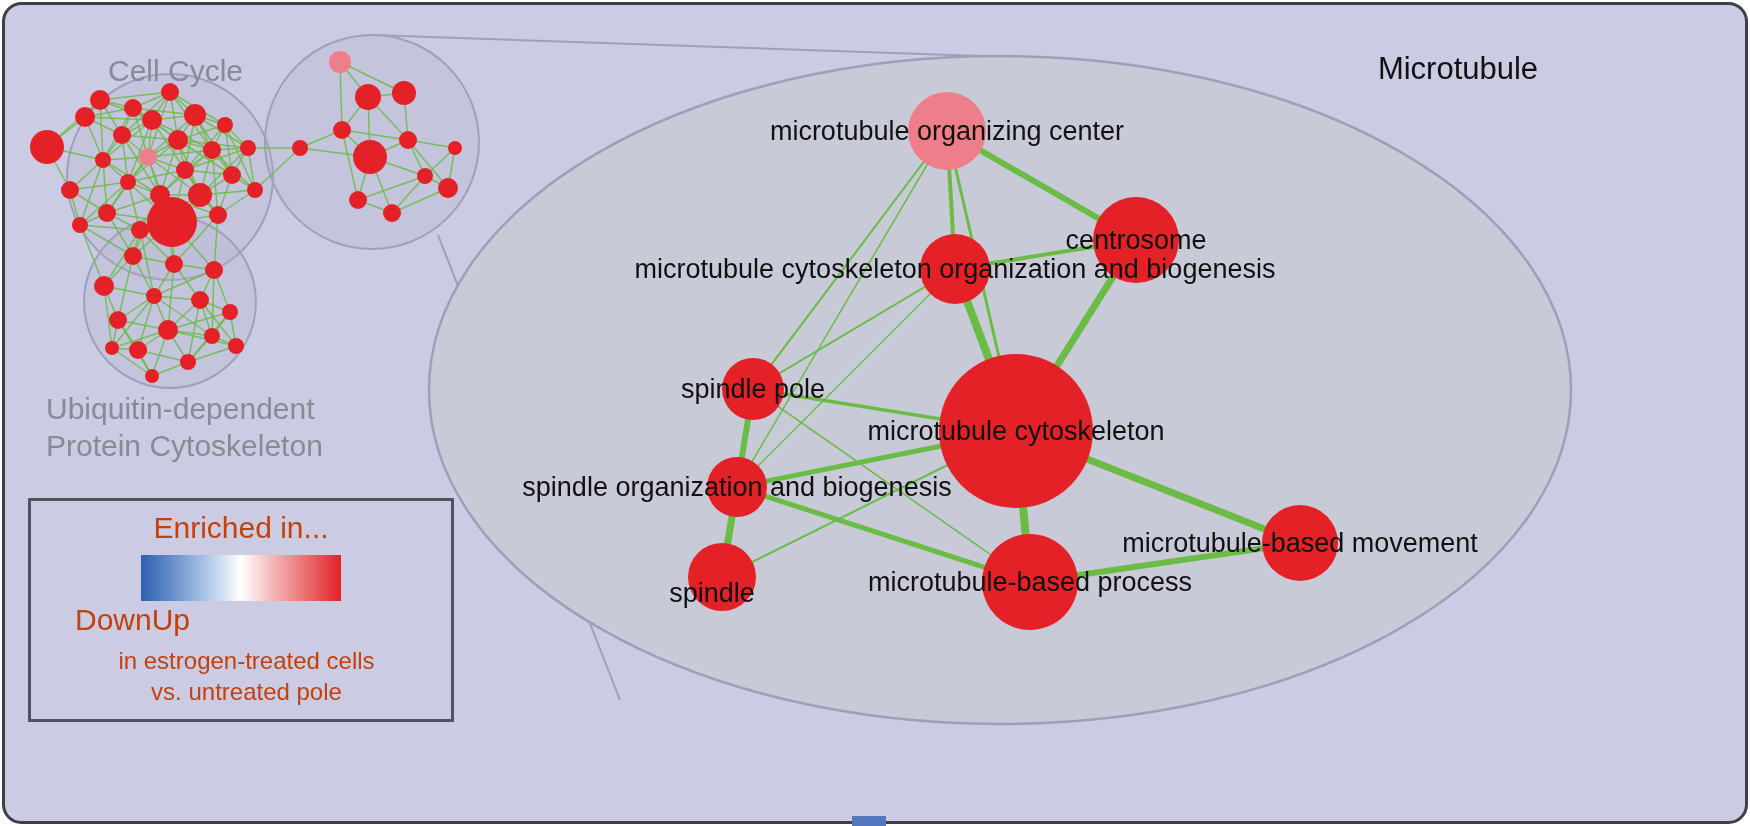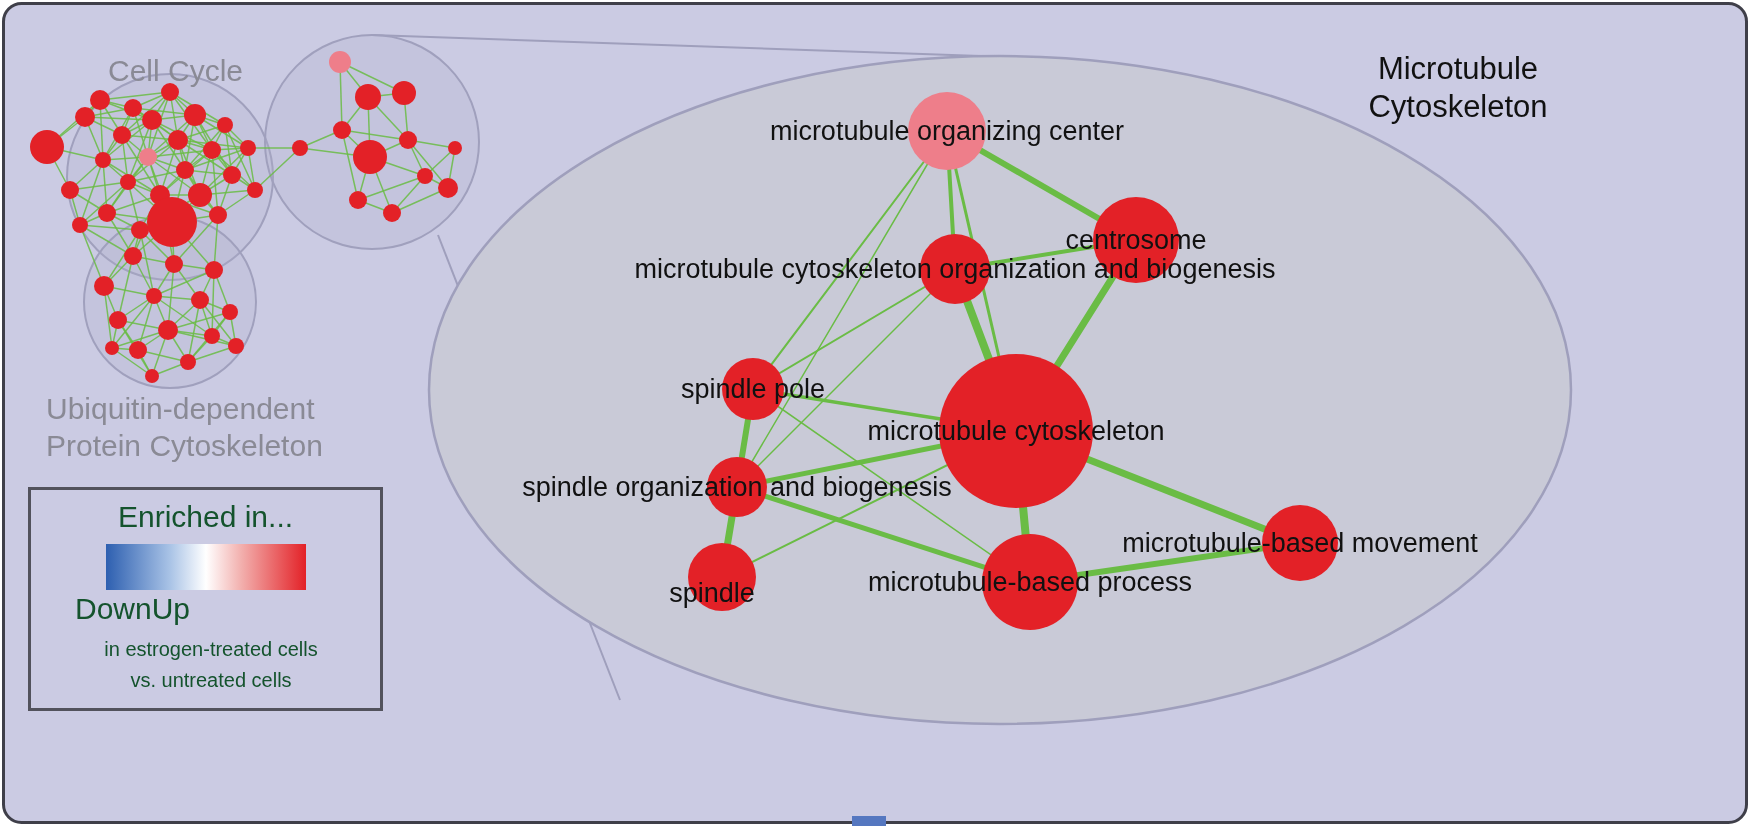--- a/index.html
+++ b/index.html
@@ -6,27 +6,27 @@
   html,body{margin:0;padding:0;background:#ffffff;}
   body{font-family:"Liberation Sans", sans-serif;}
   .stage{position:relative;width:1750px;height:826px;overflow:hidden;}
   .stage svg{position:absolute;left:0;top:0;}
   .abs{position:absolute;}
   .gray-label{color:#8a8a95;font-size:30px;line-height:37px;}
   .cell-cycle-label{left:108px;top:44px;}
   .ubiquitin-label{left:34px;top:390px;}
   .zoom-title{left:1328px;top:50px;width:260px;text-align:center;color:#111111;
               font-size:31px;line-height:38px;}
-  .legend{left:28px;top:487px;width:355px;height:224px;border:3.5px solid #52525c;
-          box-sizing:border-box;text-align:center;color:#14532d;}
+  .legend{left:28px;top:498px;width:426px;height:224px;border:3.5px solid #52525c;
+          box-sizing:border-box;text-align:center;color:#c2410c;}
   .legend-title{margin-top:10px;font-size:30px;}
   .legend-bar{width:200px;height:46px;margin:10px auto 0 auto;}
   .legend-row{display:flex;padding:0 44px;margin-top:2px;
               font-size:30px;}
-  .legend-sub{margin-top:8px;font-size:20px;line-height:31px;padding-left:11px;}
+  .legend-sub{margin-top:8px;font-size:24px;line-height:31px;padding-left:11px;}
 </style>
 </head>
 <body>
 
 <div class="stage">
 
   <svg id="net-svg" width="1750" height="826" viewBox="0 0 1750 826">
       <rect x="3.5" y="3.5" width="1743" height="819" rx="18" fill="#cbcbe3" stroke="#3f3f49" stroke-width="3"></rect>
       <line x1="372" y1="35" x2="1010" y2="57" stroke="#9f9fbc" stroke-width="2"></line>
       <line x1="438" y1="235" x2="620" y2="700" stroke="#9f9fbc" stroke-width="2"></line>
@@ -341,29 +341,28 @@
 
   <div class="abs gray-label cell-cycle-label" style="color: rgb(138, 138, 149); margin-top: 8px;">Cell Cycle</div>
 
   <div class="abs gray-label ubiquitin-label" style="color: rgb(138, 138, 149); margin-left: 12px;">
     <div>Ubiquitin-dependent</div>
     <div>Protein Cytoskeleton</div>
   </div>
 
   <div class="abs zoom-title">
     <div>Microtubule</div>
-    <div>Cytoskeleton</div>
   </div>
 
   <div class="abs legend">
     <div class="legend-title">Enriched in...</div>
     <div class="legend-bar" style="background: linear-gradient(90deg, rgb(45, 95, 176) 0%, rgb(169, 195, 230) 32%, rgb(255, 255, 255) 50%, rgb(242, 174, 172) 68%, rgb(227, 33, 39) 100%);"></div>
     <div class="legend-row">
       <span>Down</span>
       <span>Up</span>
     </div>
     <div class="legend-sub">
       <div>in estrogen-treated cells</div>
-      <div>vs. untreated cells</div>
+      <div>vs. untreated pole</div>
     </div>
   </div>
 
 </div>
 
 </body></html>

